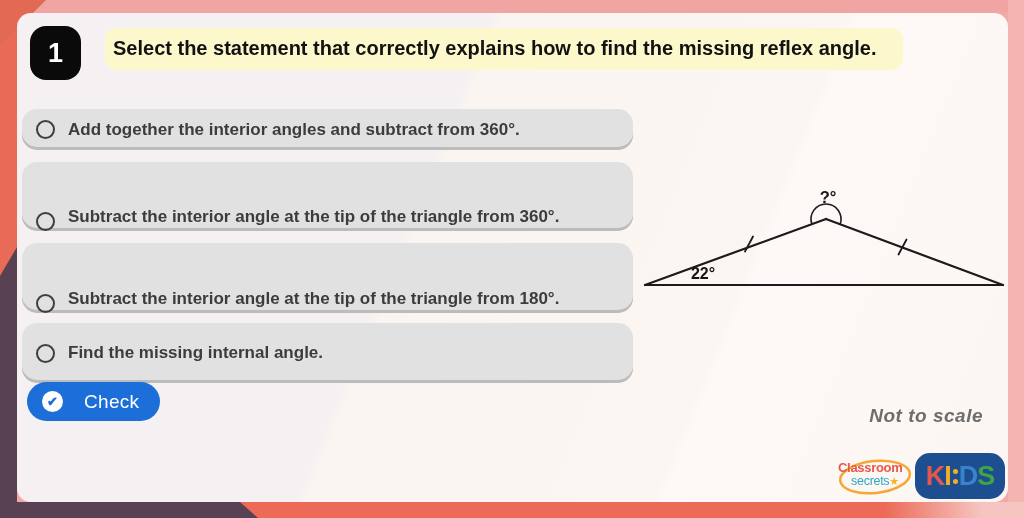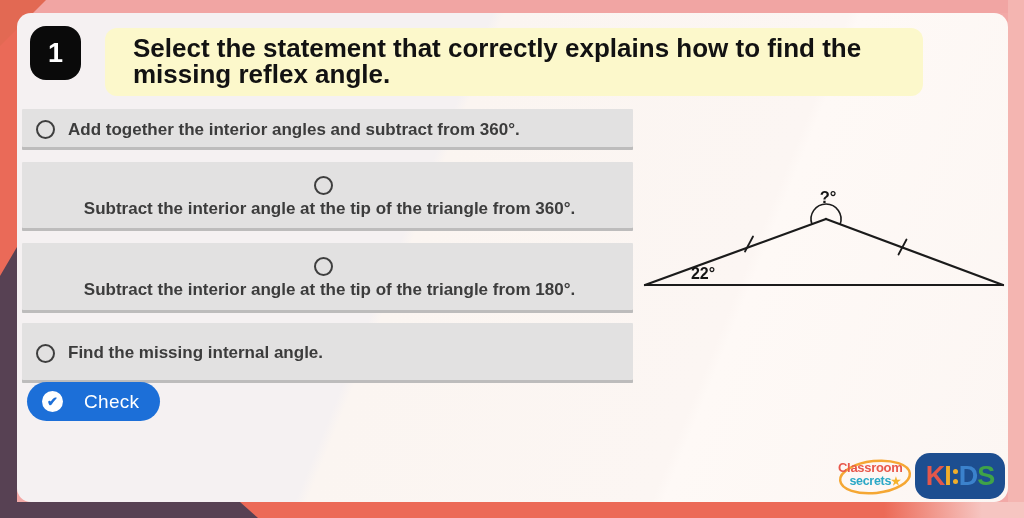--- a/index.html
+++ b/index.html
@@ -21,26 +21,26 @@
     background:linear-gradient(to right,rgba(246,197,193,0) 0,#f6c5c1 70%);}
 
   
   .card{position:absolute;left:17px;top:13px;width:991px;height:489px;border-radius:14px;
     background:linear-gradient(112deg,#f5f1f2 0%,#f5f1f2 40%,#fbf5f1 41%,#fcf6f3 70%,#fef9f6 71%,#fcf6f3 100%);}
 
   .badge{position:absolute;left:13px;top:13px;width:51px;height:54px;border-radius:16px;background:#0a0a0a;
     color:#ffffff;font-size:27px;font-weight:bold;display:flex;align-items:center;justify-content:center;}
 
   .qbox{position:absolute;left:88px;top:15px;width:774px;border-radius:12px;background:#fcf8cb;
-    padding:7px 16px 9px 28px;font-size:26px;font-weight:bold;color:#121212;line-height:26px;}
+    padding:7px 16px 9px 8px;font-size:20px;font-weight:bold;color:#121212;line-height:26px;}
 
-  .opt{position:absolute;left:5px;width:611px;border-radius:1px;background:#e2e1e1;
+  .opt{position:absolute;left:5px;width:611px;border-radius:15px;background:#e2e1e1;
     box-shadow:inset 0 -3px 0 #bdbcbc;display:flex;box-sizing:border-box;padding-left:14px;padding-right:10px;}
   .opt.short{align-items:center;}
-  .opt.tall{align-items:center;padding-top:9px;flex-direction:column;}
+  .opt.tall{align-items:flex-end;padding-top:9px;}
   .opt.tall .radio{margin-top:5px;}
   .radio{width:19px;height:19px;border:2.5px solid #3e3e3e;border-radius:50%;background:transparent;
     box-sizing:border-box;flex-shrink:0;margin-right:13px;}
   .opt-label{font-size:17px;font-weight:bold;color:#3c3c3c;line-height:28px;max-width:560px;}
 
   .check{position:absolute;left:10px;top:369px;height:39px;border:none;border-radius:20px;background:#1c6fd8;
     color:#ffffff;display:flex;align-items:center;gap:9px;padding:0 21px 0 15px;cursor:pointer;
     font-family:"Liberation Sans",sans-serif;}
   .chk-ic{width:21px;height:21px;border-radius:50%;background:#ffffff;color:#1c6fd8;font-size:13px;
     font-weight:bold;display:flex;align-items:center;justify-content:center;}
@@ -48,21 +48,21 @@
 
   .diagram{position:absolute;left:618px;top:157px;}
   .nts{position:absolute;right:25px;top:392px;font-size:19px;font-style:italic;font-weight:bold;
     color:#6d6d6d;letter-spacing:0.5px;}
 
   
   .cs-logo{position:absolute;left:821px;top:444px;width:74px;height:40px;}
   .cs-logo svg{position:absolute;left:0;top:0;}
   .cs-line1{position:absolute;left:0;top:3px;width:100%;font-size:13px;font-weight:bold;
     color:#e8584b;letter-spacing:-0.3px;}
-  .cs-line2{position:absolute;left:0;top:17px;width:100%;text-align:center;font-size:12.5px;font-weight:bold;
+  .cs-line2{position:absolute;left:0;top:17px;width:100%;text-align:center;font-size:12.5px;font-weight:normal;
     color:#2ba8c6;letter-spacing:-0.3px;}
   .cs-star{color:#f5b32a;font-size:11px;}
 
   .kids-logo{position:absolute;left:898px;top:440px;width:90px;height:46px;border-radius:15px;background:#1d4e90;
     display:flex;align-items:center;justify-content:center;font-weight:bold;font-size:27px;letter-spacing:-1px;}
   .kids-k{color:#e4574b;}
   .kids-i{color:#f0ae2b;}
   .kids-d{color:#3b82cc;}
   .kids-s{color:#3fa348;}
   .kids-dots{display:flex;flex-direction:column;gap:5px;margin:0 1px 0 2px;}
@@ -121,20 +121,21 @@
       </g>
       <g stroke="#1b1b1b" stroke-width="1.8" stroke-linecap="round" fill="none">
         <path d="M118 66.5 L110 81.5"></path>
         <path d="M271.5 69.5 L263.5 84.5"></path>
         <path d="M176.9 54.1 A15 15 0 1 1 205.1 54.2" stroke-width="1.6"></path>
       </g>
       <text x="193" y="33" text-anchor="middle" font-size="16.5" font-weight="bold" fill="#141414" font-family="Liberation Sans, sans-serif">?°</text>
       <text x="68" y="109" text-anchor="middle" font-size="16" font-weight="bold" fill="#141414" font-family="Liberation Sans, sans-serif">22°</text>
     </svg>
 
+    <div class="nts">Not to scale</div>
 
     <div class="cs-logo">
       <svg width="74" height="40" viewBox="0 0 74 40">
         <ellipse cx="37" cy="20" rx="35" ry="16" fill="none" stroke="#f5a733" stroke-width="2.5" transform="rotate(-6 37 20)"></ellipse>
       </svg>
       <div class="cs-line1">Classroom</div>
       <div class="cs-line2">
         <span>secrets</span><span class="cs-star">★</span>
       </div>
     </div>

